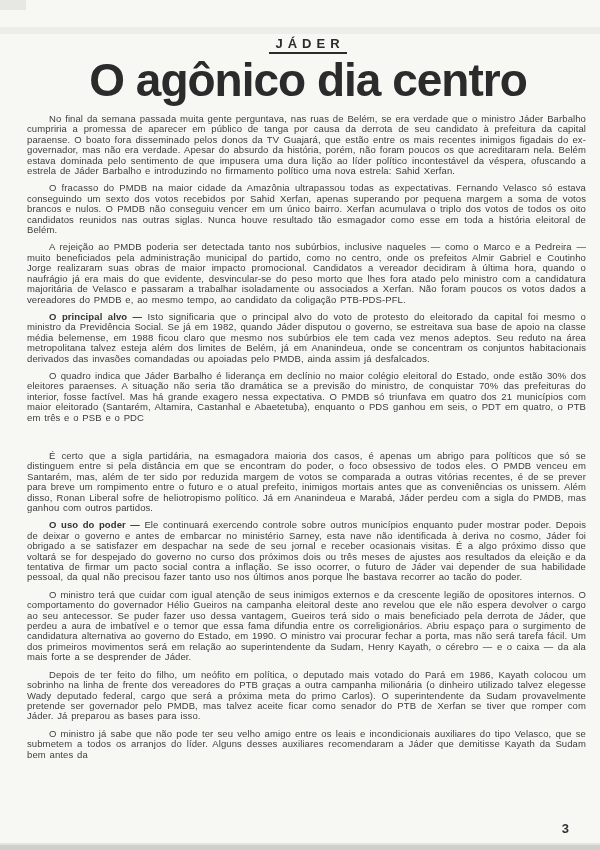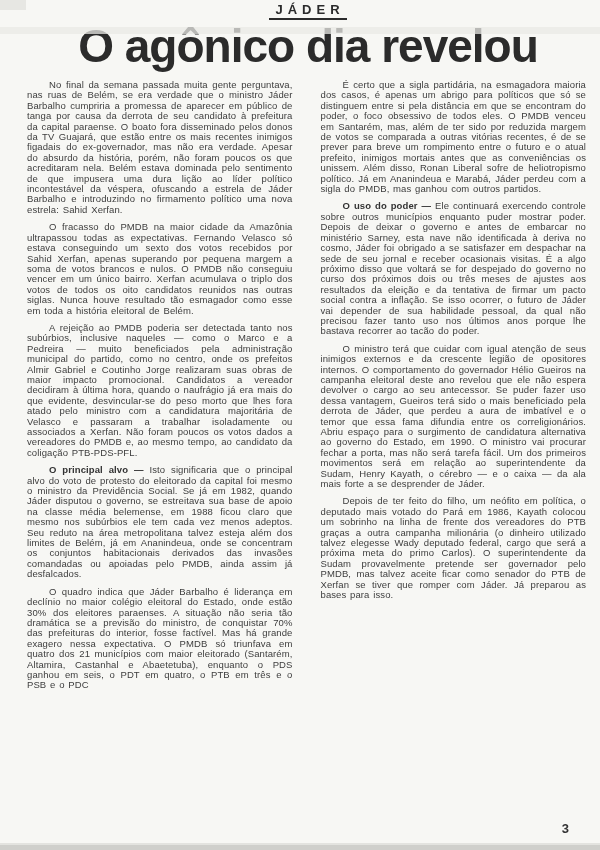--- a/index.html
+++ b/index.html
@@ -33,20 +33,21 @@
     background: #cfcfcb;
   }
   .scan-band-bottom2 {
     position: absolute;
     bottom: 5px; left: 0;
     width: 600px; height: 2px;
     background: #e3e3df;
   }
   header {
     text-align: center;
+    padding-top: 34px;
     margin-left: 16px;
   }
   .kicker {
     display: inline-block;
     font-size: 13px;
     font-weight: bold;
     letter-spacing: 5px;
     color: #2b2b2b;
     border-bottom: 2px solid #2b2b2b;
     padding: 0 2px 1px 6px;
@@ -58,20 +59,21 @@
     line-height: 48px;
     font-weight: bold;
     letter-spacing: -1px;
     color: #2b2b2b;
     white-space: nowrap;
   }
   .columns {
     display: flex;
     gap: 28px;
     padding: 10px 14px 0 27px;
+    flex-direction: column;
   }
   .col { flex: 1; min-width: 0; }
   .para {
     margin: 7px 0 0 0;
     font-size: 9.5px;
     line-height: 10.4px;
     text-align: justify;
     text-indent: 22px;
     letter-spacing: 0.1px;
     word-spacing: 1px;
@@ -92,35 +94,36 @@
 </head>
 <body>
 
 <div class="scan-smudge-topleft"></div>
 <div class="scan-band-top"></div>
 
 <header>
   <div>
     <span class="kicker">JÁDER</span>
   </div>
-  <h1 class="headline">O agônico dia revelou</h1>
+  <h1 class="headline">O agônico dia centro</h1>
 </header>
 
 <div class="columns">
   <div class="col">
       <p class="para">No final da semana passada muita gente perguntava, nas ruas de Belém, se era verdade que o ministro Jáder Barbalho cumpriria a promessa de aparecer em público de tanga por causa da derrota de seu candidato à prefeitura da capital paraense. O boato fora disseminado pelos donos da TV Guajará, que estão entre os mais recentes inimigos figadais do ex-governador, mas não era verdade. Apesar do absurdo da história, porém, não foram poucos os que acreditaram nela. Belém estava dominada pelo sentimento de que impusera uma dura lição ao líder político incontestável da véspera, ofuscando a estrela de Jáder Barbalho e introduzindo no firmamento político uma nova estrela: Sahid Xerfan.</p>
       <p class="para">O fracasso do PMDB na maior cidade da Amazônia ultrapassou todas as expectativas. Fernando Velasco só estava conseguindo um sexto dos votos recebidos por Sahid Xerfan, apenas superando por pequena margem a soma de votos brancos e nulos. O PMDB não conseguiu vencer em um único bairro. Xerfan acumulava o triplo dos votos de todos os oito candidatos reunidos nas outras siglas. Nunca houve resultado tão esmagador como esse em toda a história eleitoral de Belém.</p>
       <p class="para">A rejeição ao PMDB poderia ser detectada tanto nos subúrbios, inclusive naqueles — como o Marco e a Pedreira — muito beneficiados pela administração municipal do partido, como no centro, onde os prefeitos Almir Gabriel e Coutinho Jorge realizaram suas obras de maior impacto promocional. Candidatos a vereador decidiram à última hora, quando o naufrágio já era mais do que evidente, desvincular-se do peso morto que lhes fora atado pelo ministro com a candidatura majoritária de Velasco e passaram a trabalhar isoladamente ou associados a Xerfan. Não foram poucos os votos dados a vereadores do PMDB e, ao mesmo tempo, ao candidato da coligação PTB-PDS-PFL.</p>
       <p class="para"><strong>O principal alvo — </strong>Isto significaria que o principal alvo do voto de protesto do eleitorado da capital foi mesmo o ministro da Previdência Social. Se já em 1982, quando Jáder disputou o governo, se estreitava sua base de apoio na classe média belemense, em 1988 ficou claro que mesmo nos subúrbios ele tem cada vez menos adeptos. Seu reduto na área metropolitana talvez esteja além dos limites de Belém, já em Ananindeua, onde se concentram os conjuntos habitacionais derivados das invasões comandadas ou apoiadas pelo PMDB, ainda assim já desfalcados.</p>
       <p class="para">O quadro indica que Jáder Barbalho é liderança em declínio no maior colégio eleitoral do Estado, onde estão 30% dos eleitores paraenses. A situação não seria tão dramática se a previsão do ministro, de conquistar 70% das prefeituras do interior, fosse factível. Mas há grande exagero nessa expectativa. O PMDB só triunfava em quatro dos 21 municípios com maior eleitorado (Santarém, Altamira, Castanhal e Abaetetuba), enquanto o PDS ganhou em seis, o PDT em quatro, o PTB em três e o PSB e o PDC</p>
     </div>
   <div class="col">
       <p class="para no-gap">É certo que a sigla partidária, na esmagadora maioria dos casos, é apenas um abrigo para políticos que só se distinguem entre si pela distância em que se encontram do poder, o foco obsessivo de todos eles. O PMDB venceu em Santarém, mas, além de ter sido por reduzida margem de votos se comparada a outras vitórias recentes, é de se prever para breve um rompimento entre o futuro e o atual prefeito, inimigos mortais antes que as conveniências os unissem. Além disso, Ronan Liberal sofre de heliotropismo político. Já em Ananindeua e Marabá, Jáder perdeu com a sigla do PMDB, mas ganhou com outros partidos.</p>
       <p class="para"><strong>O uso do poder — </strong>Ele continuará exercendo controle sobre outros municípios enquanto puder mostrar poder. Depois de deixar o governo e antes de embarcar no ministério Sarney, esta nave não identificada à deriva no cosmo, Jáder foi obrigado a se satisfazer em despachar na sede de seu jornal e receber ocasionais visitas. É a algo próximo disso que voltará se for despejado do governo no curso dos próximos dois ou três meses de ajustes aos resultados da eleição e da tentativa de firmar um pacto social contra a inflação. Se isso ocorrer, o futuro de Jáder vai depender de sua habilidade pessoal, da qual não precisou fazer tanto uso nos últimos anos porque lhe bastava recorrer ao tacão do poder.</p>
       <p class="para">O ministro terá que cuidar com igual atenção de seus inimigos externos e da crescente legião de opositores internos. O comportamento do governador Hélio Gueiros na campanha eleitoral deste ano revelou que ele não espera devolver o cargo ao seu antecessor. Se puder fazer uso dessa vantagem, Gueiros terá sido o mais beneficiado pela derrota de Jáder, que perdeu a aura de imbatível e o temor que essa fama difundia entre os correligionários. Abriu espaço para o surgimento de candidatura alternativa ao governo do Estado, em 1990. O ministro vai procurar fechar a porta, mas não será tarefa fácil. Um dos primeiros movimentos será em relação ao superintendente da Sudam, Henry Kayath, o cérebro — e o caixa — da ala mais forte a se desprender de Jáder.</p>
       <p class="para">Depois de ter feito do filho, um neófito em política, o deputado mais votado do Pará em 1986, Kayath colocou um sobrinho na linha de frente dos vereadores do PTB graças a outra campanha milionária (o dinheiro utilizado talvez elegesse Wady deputado federal, cargo que será a próxima meta do primo Carlos). O superintendente da Sudam provavelmente pretende ser governador pelo PMDB, mas talvez aceite ficar como senador do PTB de Xerfan se tiver que romper com Jáder. Já preparou as bases para isso.</p>
+      <p class="para">O ministro já sabe que não pode ter seu velho amigo entre os leais e incondicionais auxiliares do tipo Velasco, que se submetem a todos os arranjos do líder. Alguns desses auxiliares recomendaram a Jáder que demitisse Kayath da Sudam bem antes da</p>
     </div>
 </div>
 
 <div class="page-number">3</div>
 
 <div class="scan-band-bottom2"></div>
 <div class="scan-band-bottom"></div>
 
 </body></html>

